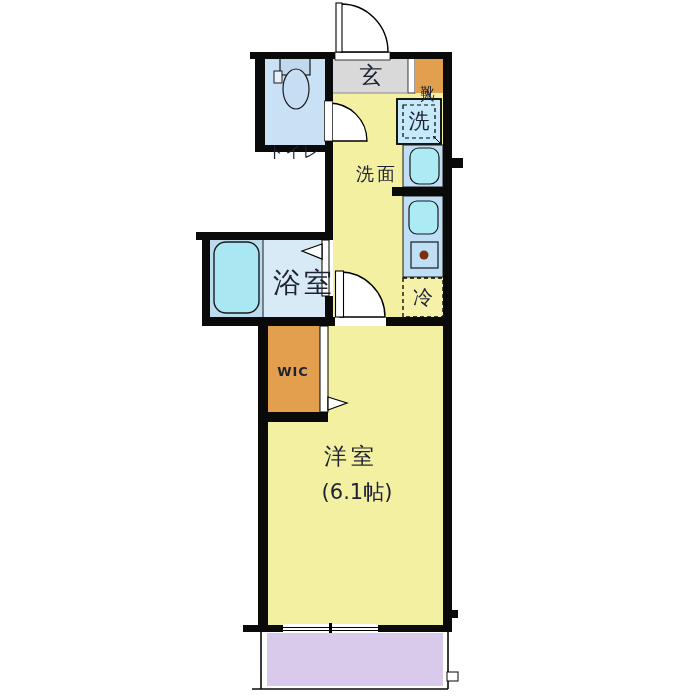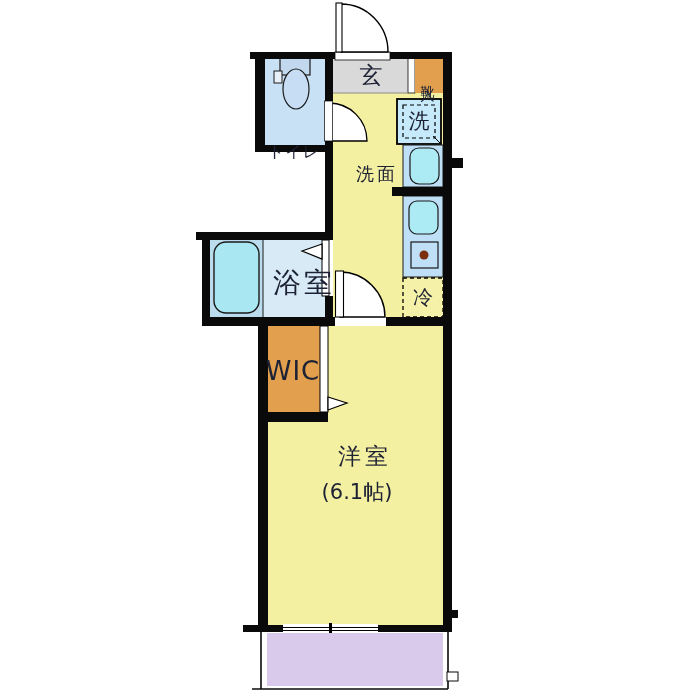--- a/index.html
+++ b/index.html
@@ -13,22 +13,22 @@
     color:#1d2134;white-space:nowrap;line-height:1;
     font-family:"DejaVu Sans",sans-serif;
   }
   .lbl-genkan{left:371px;top:75px;font-size:23px;}
   .lbl-kutsu{left:428px;top:76px;font-size:14px;writing-mode:vertical-rl;letter-spacing:2px;}
   .lbl-toilet{left:294px;top:128px;font-size:16px;letter-spacing:1px;margin-top:24px;}
   .lbl-washer{left:419px;top:121px;font-size:21px;}
   .lbl-washroom{left:377px;top:174px;font-size:18px;letter-spacing:3px;}
   .lbl-bath{left:304px;top:283px;font-size:28px;letter-spacing:3px;}
   .lbl-fridge{left:423px;top:297px;font-size:20px;}
-  .lbl-wic{left:293px;top:371px;font-size:26px;letter-spacing:1px;}
-  .lbl-room{left:365px;top:456px;font-size:23px;letter-spacing:4px;}
+  .lbl-wic{left:293px;top:371px;font-size:13px;letter-spacing:1px;font-weight:bold;}
+  .lbl-room{left:351px;top:456px;font-size:23px;letter-spacing:4px;}
   .lbl-size{left:357px;top:492px;font-size:21px;}
   .lbl-balcony{left:350px;top:661px;font-size:21px;letter-spacing:2px;}
 </style>
 </head>
 <body>
 
 <div id="stage">
   <svg id="plan-svg" width="700" height="700" viewBox="0 0 700 700">
 
     <g>

